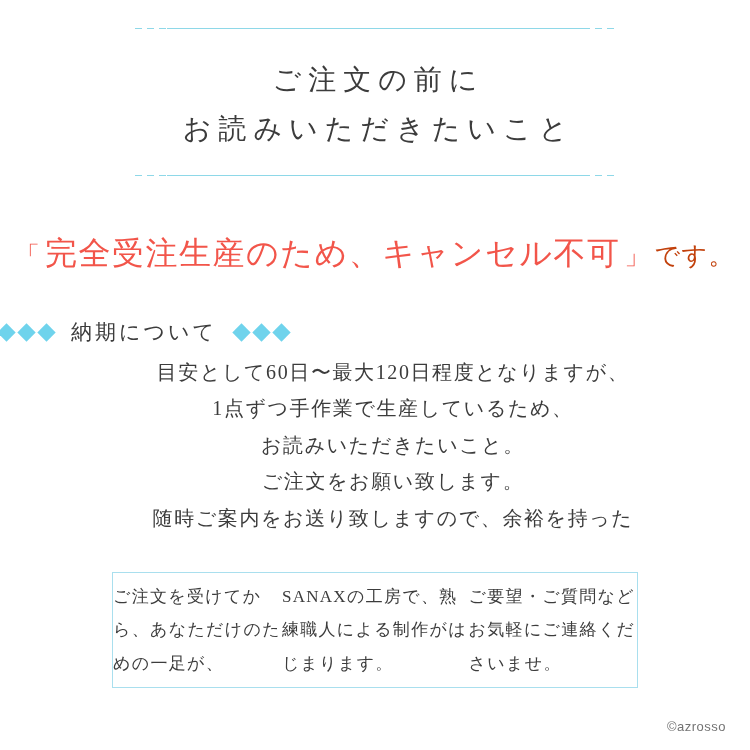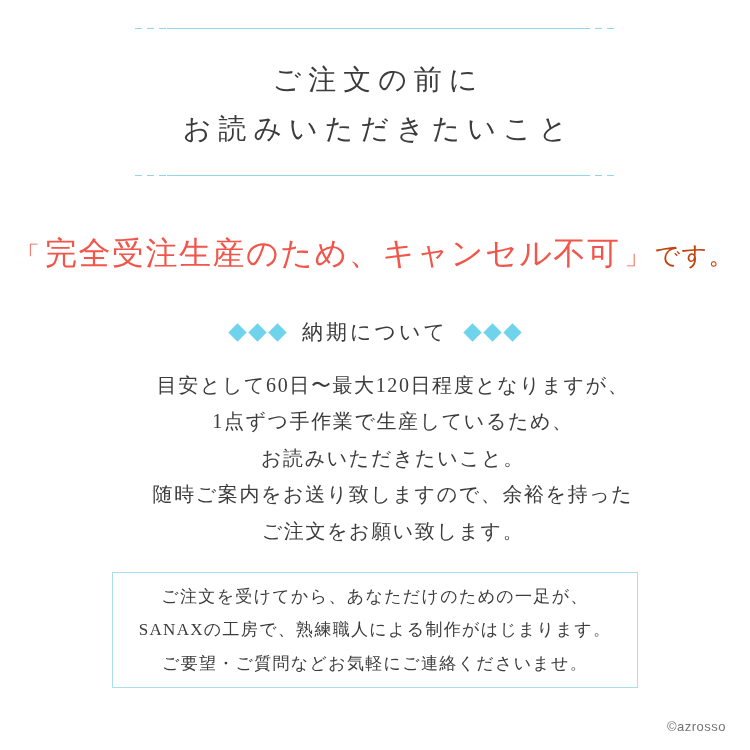--- a/index.html
+++ b/index.html
@@ -102,23 +102,23 @@
   .delivery {
     position: absolute;
     top: 318px;
     left: 0;
     width: 750px;
     text-align: center;
   }
   .delivery-heading {
     display: flex;
     align-items: center;
-    justify-content: center;
+    justify-content: flex-start;
     gap: 18px;
-    margin-bottom: 21px;
+    margin-bottom: 8px;
   }
   .diamonds {
     display: inline-flex;
     gap: 7px;
   }
   .diamond {
     width: 13px;
     height: 13px;
     background: #6fd3ec;
     transform: rotate(45deg);
@@ -143,21 +143,21 @@
   
   .box {
     position: absolute;
     left: 112px;
     top: 572px;
     width: 526px;
     height: 116px;
     border: 1px solid #a9dfee;
     box-sizing: border-box;
     display: flex;
-    flex-direction: column;
+    flex-direction: row;
     justify-content: center;
     align-items: center;
   }
   .box-line {
     font-size: 17px;
     letter-spacing: 1.3px;
     line-height: 1.95;
     color: #3c3c3c;
   }
 
@@ -215,22 +215,22 @@
         <span class="diamond"></span>
         <span class="diamond"></span>
         <span class="diamond"></span>
       </span>
     </div>
 
     <div class="delivery-body">
       <div class="delivery-line">目安として60日〜最大120日程度となりますが、</div>
       <div class="delivery-line">1点ずつ手作業で生産しているため、</div>
       <div class="delivery-line">お読みいただきたいこと。</div>
+      <div class="delivery-line">ご注文をお願い致します。</div>
       <div class="delivery-line">随時ご案内をお送り致しますので、余裕を持った</div>
-      <div class="delivery-line">ご注文をお願い致します。</div>
     </div>
   </div>
 
   <div class="box">
     <div class="box-line">ご注文を受けてから、あなただけのための一足が、</div>
     <div class="box-line">SANAXの工房で、熟練職人による制作がはじまります。</div>
     <div class="box-line">ご要望・ご質問などお気軽にご連絡くださいませ。</div>
   </div>
 
   <div class="credit">©azrosso</div>

